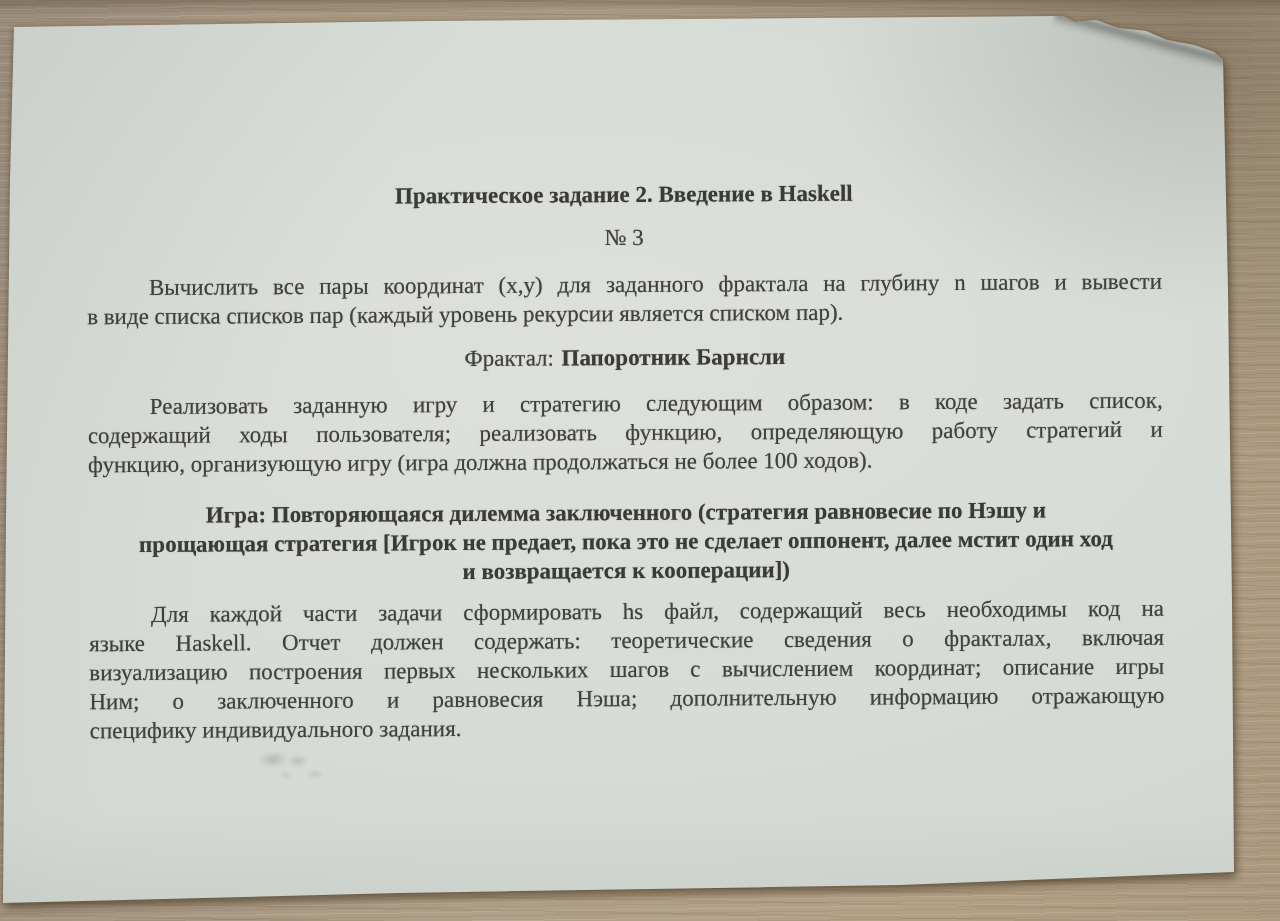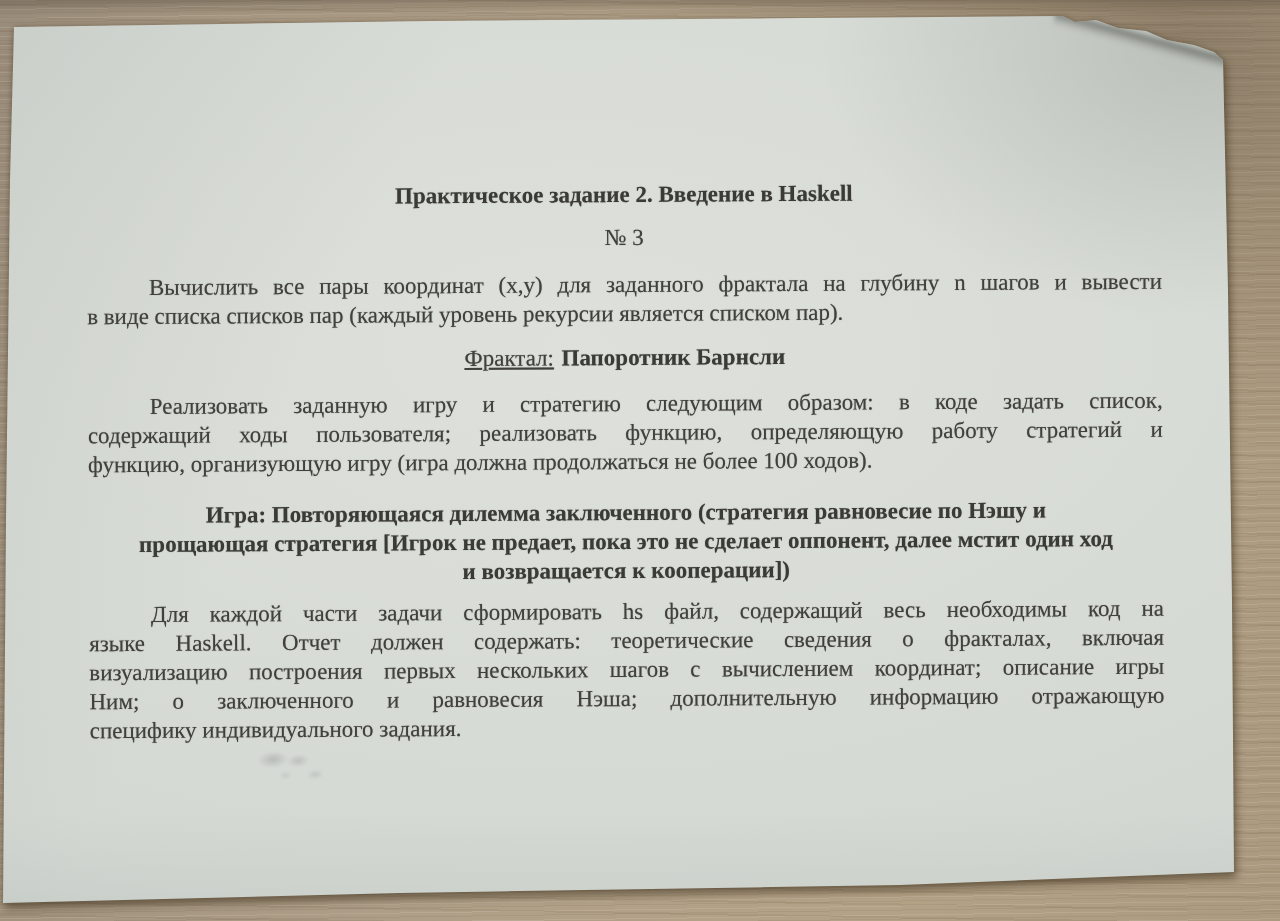--- a/index.html
+++ b/index.html
@@ -69,21 +69,21 @@
     transform: rotate(-0.35deg);
     font-family: "Liberation Serif", "DejaVu Serif", serif;
     font-size: 23px; line-height: 29px; color: #41413c;
     text-shadow: 0 0 1px rgba(65,65,60,0.55);
   }
   .bold { font-weight: 700; color: #3a3a36; }
   .title-line  { text-align: center; white-space: nowrap; }
   .num-line    { text-align: center; margin-top: 14px; white-space: nowrap; }
   .para-task1  { margin-top: 18px; }
   .fractal-line{ margin-top: 15px; text-align: center; white-space: nowrap; }
-  .fractal-line .label { margin-right: 0.33em; text-decoration: underline; }
+  .fractal-line .label { margin-right: 0.33em; }
   .para-task2  { margin-top: 17px; }
   .game-block  { margin-top: 22px; }
   .para-task3  { margin-top: 12px; }
   .jline { text-align: justify; text-align-last: justify; }
   .jline.first { text-indent: 62px; }
   .jline.last  { text-align-last: left; }
   .cline { text-align: center; white-space: nowrap; }
 </style>
 </head>
 <body>

